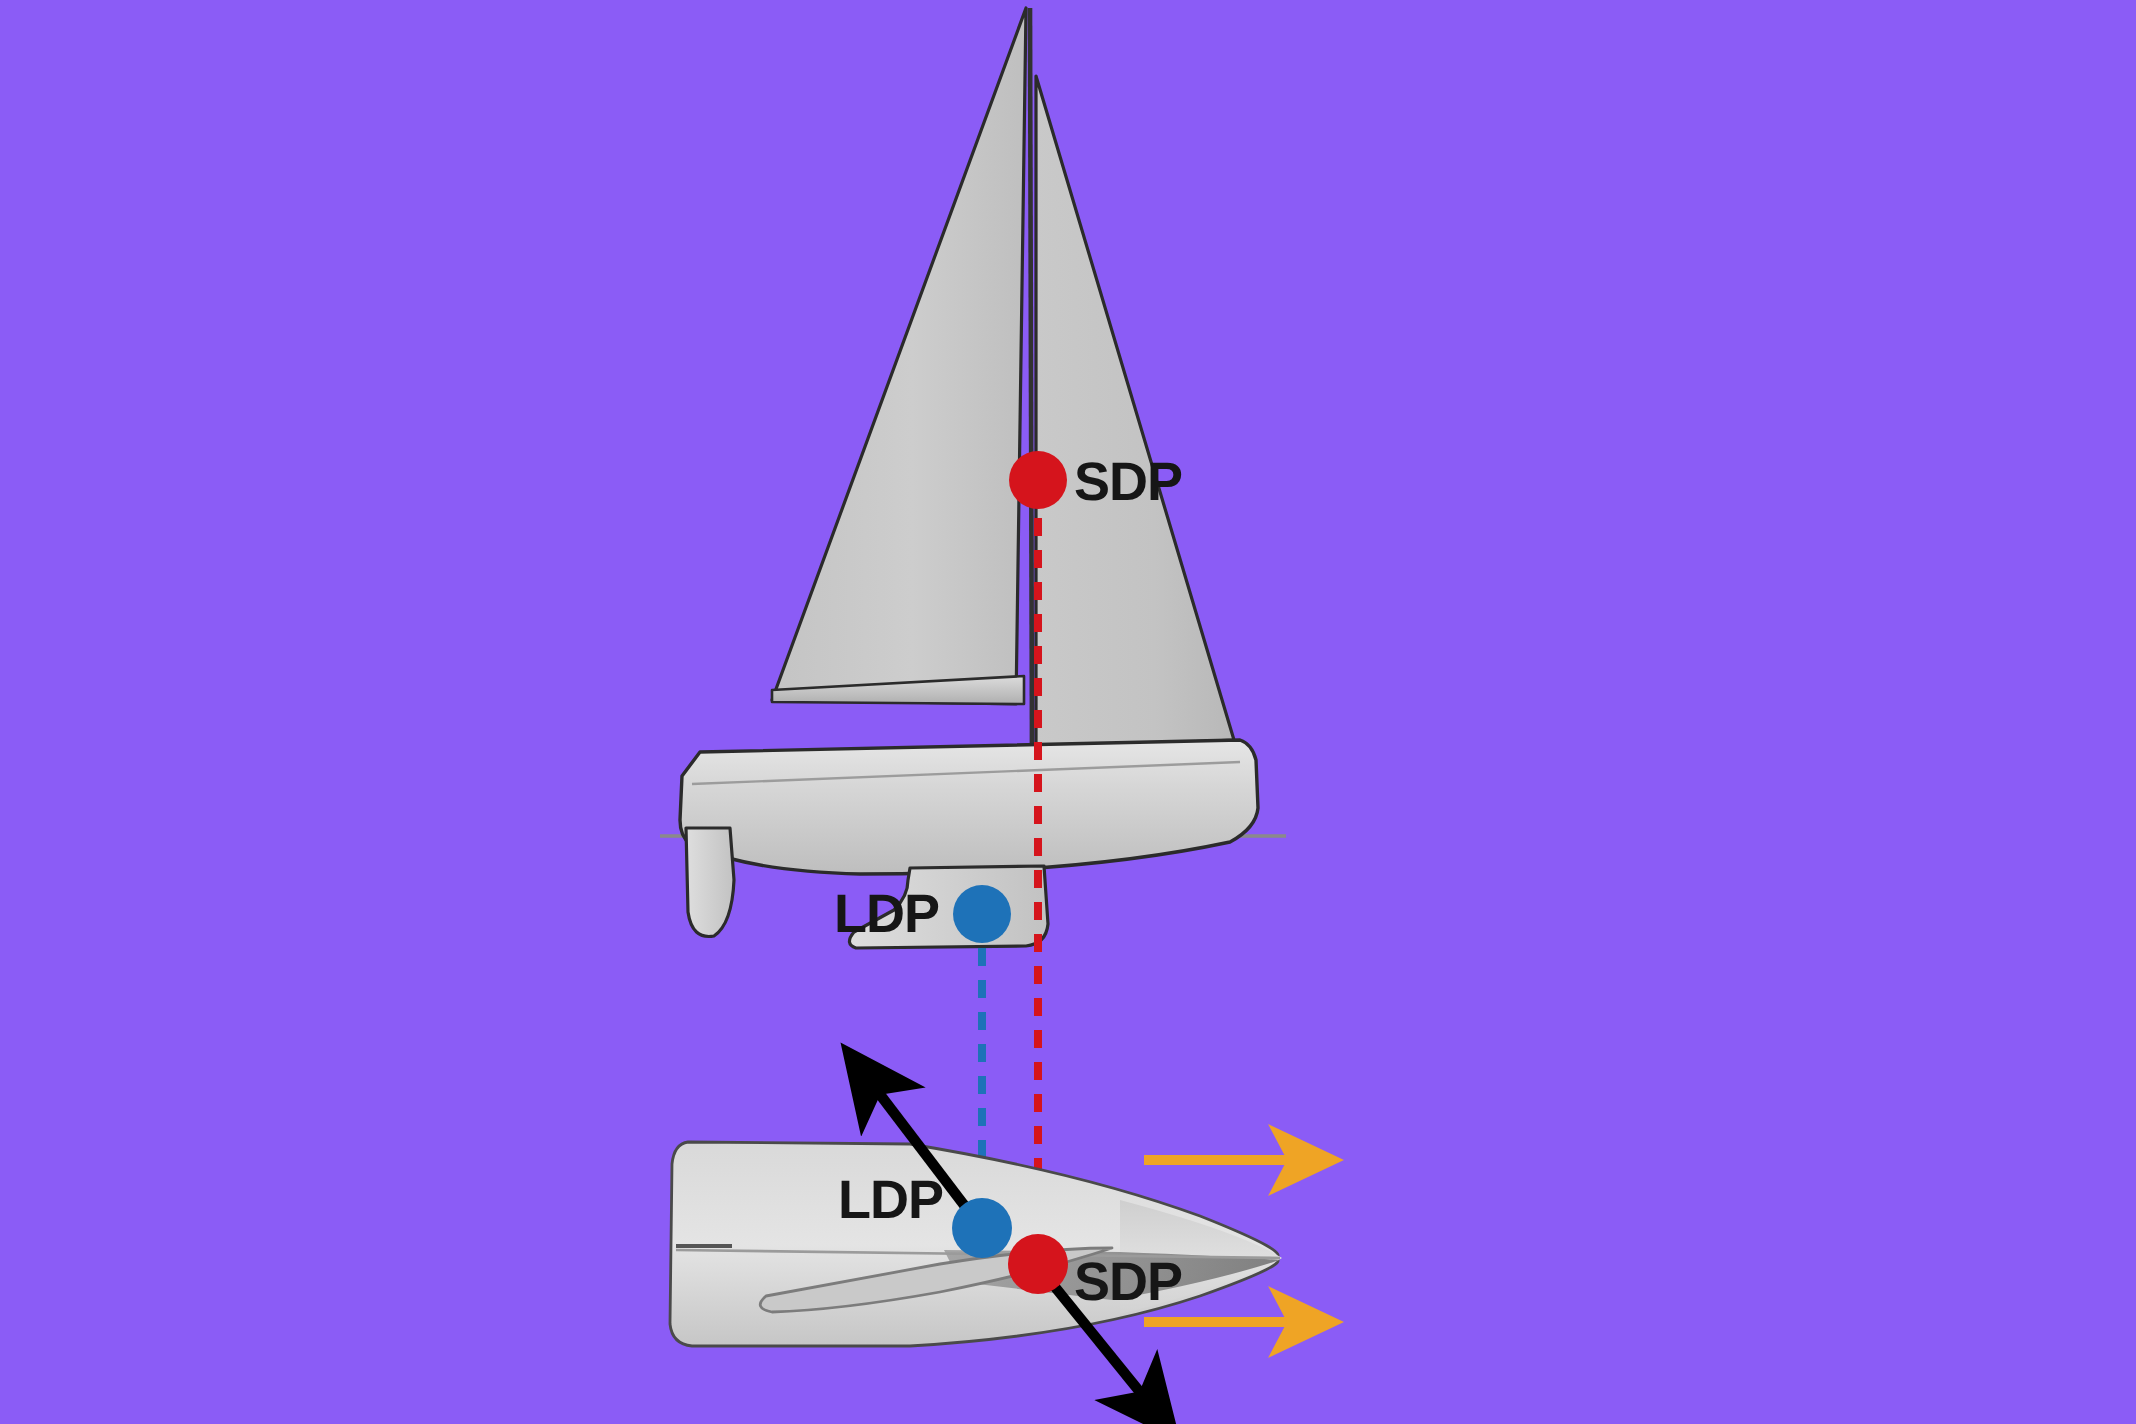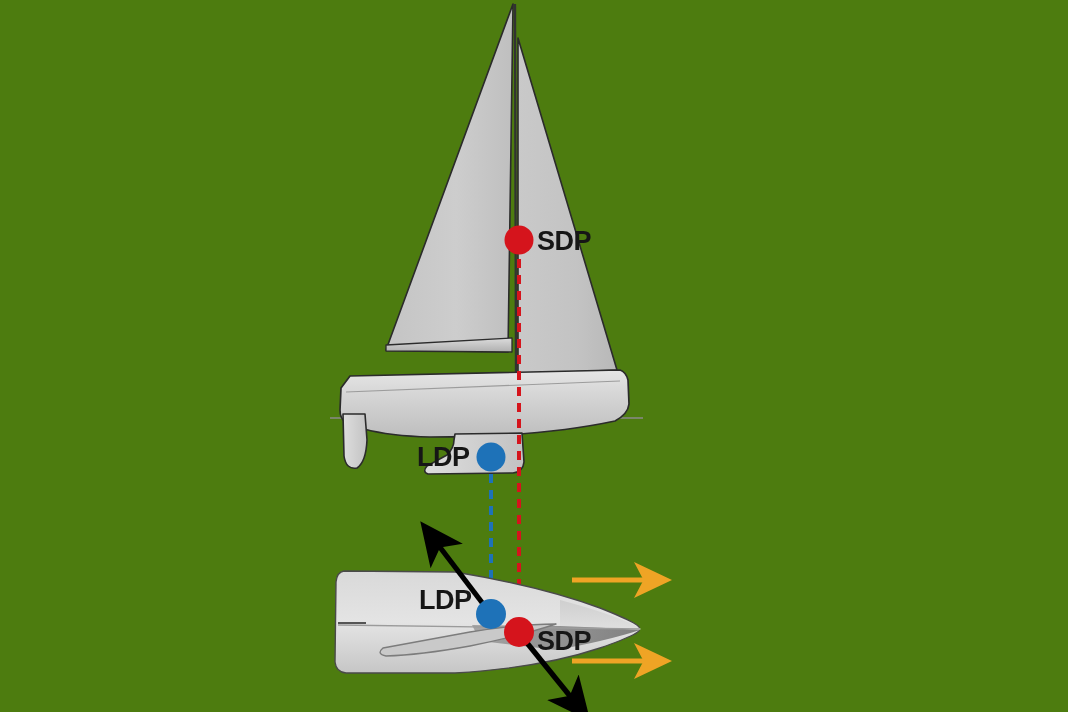--- a/index.html
+++ b/index.html
@@ -8,21 +8,21 @@
     padding: 0;
     background: #ffffff;
   }
   body {
     font-family: "Liberation Sans", sans-serif;
   }
   #stage {
     position: relative;
     width: 1068px;
     height: 712px;
-    background: #4d7c0f;
+    background: #8b5cf6;
     overflow: hidden;
   }
   #diagram {
     position: absolute;
     top: 0;
     left: 0;
     width: 1068px;
     height: 712px;
   }
   .lbl {

